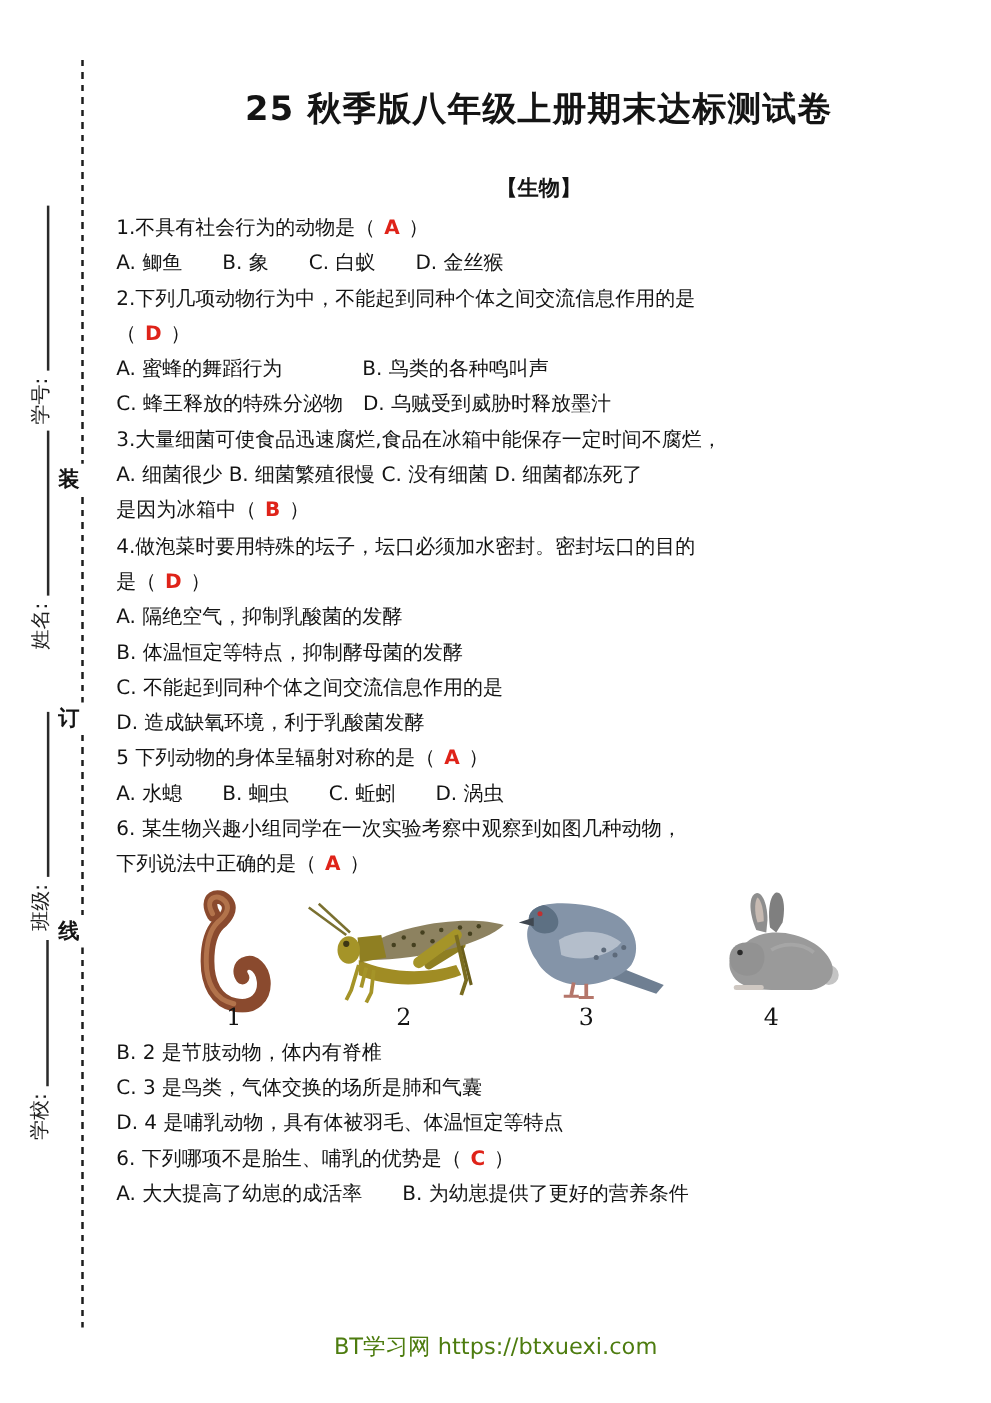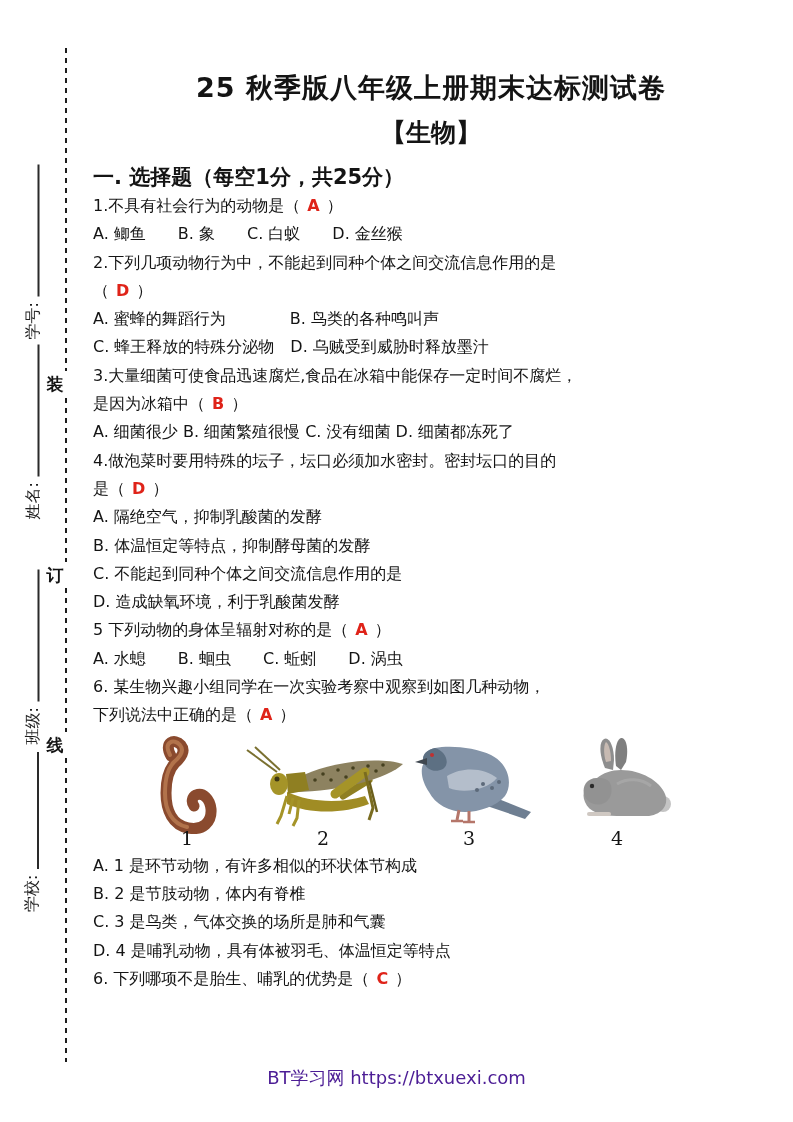--- a/index.html
+++ b/index.html
@@ -30,21 +30,21 @@
   .field .flabel{font-size:16px;line-height:20px;color:#1e1e1e;padding-right:6px;white-space:nowrap;}
   .field .fline{flex:1;height:0;border-bottom:2px solid #2a2a2a;margin-bottom:3px;}
   .field.f1{left:-58px;top:239px;width:175px;}
   .field.f2{left:-58px;top:419px;width:175px;}
   .field.f3{left:-58px;top:644px;width:175px;}
   .field.f4{left:-51px;top:819px;width:160px;}
 
   
   .content{position:absolute;left:93px;top:70px;width:676px;}
   .title{font-size:27px;font-weight:bold;text-align:center;line-height:36px;letter-spacing:1px;}
-  .subtitle{font-size:25px;font-weight:bold;text-align:center;line-height:34px;margin-top:10px;}
+  .subtitle{font-size:17px;font-weight:bold;text-align:center;line-height:34px;margin-top:28px;}
   .section{font-size:21px;font-weight:bold;line-height:30px;margin-top:12px;}
   .line{font-size:16px;line-height:28.3px;white-space:pre-wrap;}
   .ans{font-weight:bold;padding:0 2px;}
 
   
   .figure{position:relative;height:122px;}
   .fig-img{position:absolute;}
   .fig-img.worm{left:52px;top:6px;}
   .fig-img.hopper{left:150px;top:16px;}
   .fig-img.pigeon{left:320px;top:12px;}
@@ -54,21 +54,21 @@
     font-family:"DejaVu Serif",serif;font-size:19px;line-height:24px;
   }
   .fig-label.n1{left:83px;}
   .fig-label.n2{left:219px;}
   .fig-label.n3{left:365px;}
   .fig-label.n4{left:513px;}
 
   
   .footer{
     position:absolute;left:0;top:1066px;width:100%;text-align:center;
-    font-size:18px;line-height:24px;color:#4c1d95;
+    font-size:18px;line-height:24px;color:#4d7c0f;
   }
 </style>
 </head>
 <body>
 
 <div class="page">
 
   <div class="dashline"></div>
   <div class="bchar c1">装</div>
   <div class="bchar c2">订</div>
@@ -87,31 +87,30 @@
     <span class="fline"></span>
   </div>
   <div class="field f4">
     <span class="flabel">学校:</span>
     <span class="fline"></span>
   </div>
 
   <div class="content">
     <div class="title">25 秋季版八年级上册期末达标测试卷</div>
     <div class="subtitle">【生物】</div>
-    <div class="section">一. 选择题（每空1分，共25分）</div>
 
     <div class="line"><span>1.不具有社会行为的动物是（ </span><span class="ans" style="color: rgb(223, 35, 25);">A</span><span> ）</span></div>
     <div class="line">A. 鲫鱼　　B. 象　　C. 白蚁　　D. 金丝猴</div>
     <div class="line">2.下列几项动物行为中，不能起到同种个体之间交流信息作用的是</div>
     <div class="line"><span>（ </span><span class="ans" style="color: rgb(223, 35, 25);">D</span><span> ）</span></div>
     <div class="line">A. 蜜蜂的舞蹈行为　　　　B. 鸟类的各种鸣叫声</div>
     <div class="line">C. 蜂王释放的特殊分泌物　D. 乌贼受到威胁时释放墨汁</div>
     <div class="line">3.大量细菌可使食品迅速腐烂,食品在冰箱中能保存一定时间不腐烂，</div>
+    <div class="line">A. 细菌很少 B. 细菌繁殖很慢 C. 没有细菌 D. 细菌都冻死了</div>
     <div class="line"><span>是因为冰箱中（ </span><span class="ans" style="color: rgb(223, 35, 25);">B</span><span> ）</span></div>
-    <div class="line">A. 细菌很少 B. 细菌繁殖很慢 C. 没有细菌 D. 细菌都冻死了</div>
     <div class="line">4.做泡菜时要用特殊的坛子，坛口必须加水密封。密封坛口的目的</div>
     <div class="line"><span>是（ </span><span class="ans" style="color: rgb(223, 35, 25);">D</span><span> ）</span></div>
     <div class="line">A. 隔绝空气，抑制乳酸菌的发酵</div>
     <div class="line">B. 体温恒定等特点，抑制酵母菌的发酵</div>
     <div class="line">C. 不能起到同种个体之间交流信息作用的是</div>
     <div class="line">D. 造成缺氧环境，利于乳酸菌发酵</div>
     <div class="line"><span>5 下列动物的身体呈辐射对称的是（ </span><span class="ans" style="color: rgb(223, 35, 25);">A</span><span> ）</span></div>
     <div class="line">A. 水螅　　B. 蛔虫　　C. 蚯蚓　　D. 涡虫</div>
     <div class="line">6. 某生物兴趣小组同学在一次实验考察中观察到如图几种动物，</div>
     <div class="line"><span>下列说法中正确的是（ </span><span class="ans" style="color: rgb(223, 35, 25);">A</span><span> ）</span></div>
@@ -179,21 +178,21 @@
         <path d="M12 80 L32 80" stroke="#cfc8c2" stroke-width="4" stroke-linecap="round"></path>
         <path d="M40 50 C50 44 64 44 74 52" stroke="#ababab" stroke-width="3" fill="none" opacity="0.7"></path>
       </svg>
 
       <div class="fig-label n1">1</div>
       <div class="fig-label n2">2</div>
       <div class="fig-label n3">3</div>
       <div class="fig-label n4">4</div>
     </div>
 
-    <div class="line">A. 1 是环节动物，有许多相似的环状体节构成</div>
     <div class="line">B. 2 是节肢动物，体内有脊椎</div>
     <div class="line">C. 3 是鸟类，气体交换的场所是肺和气囊</div>
     <div class="line">D. 4 是哺乳动物，具有体被羽毛、体温恒定等特点</div>
     <div class="line"><span>6. 下列哪项不是胎生、哺乳的优势是（ </span><span class="ans" style="color: rgb(223, 35, 25);">C</span><span> ）</span></div>
+    <div class="line">A. 大大提高了幼崽的成活率　　B. 为幼崽提供了更好的营养条件</div>
   </div>
 
   <div class="footer">BT学习网 https://btxuexi.com</div>
 </div>
 
 </body></html>

